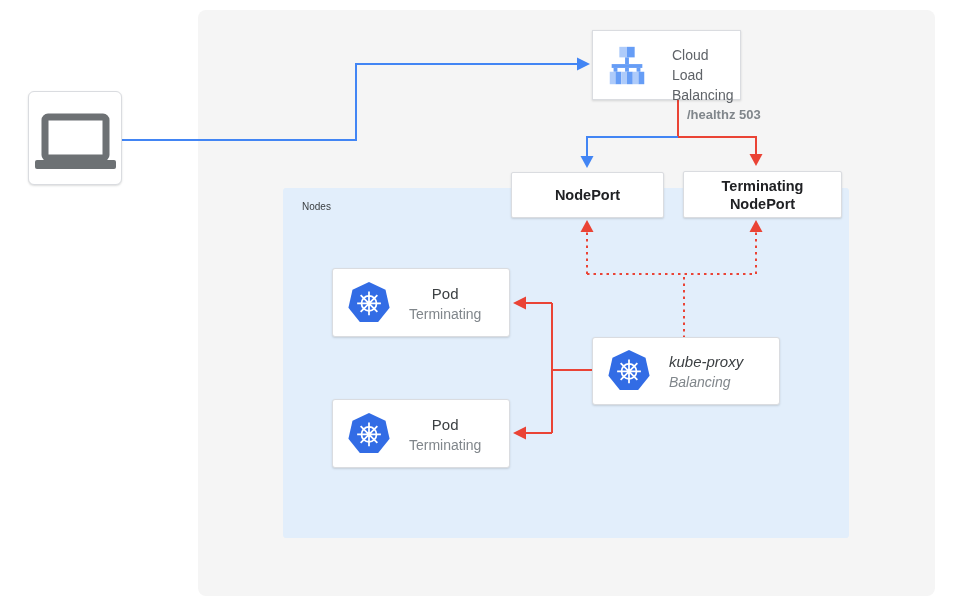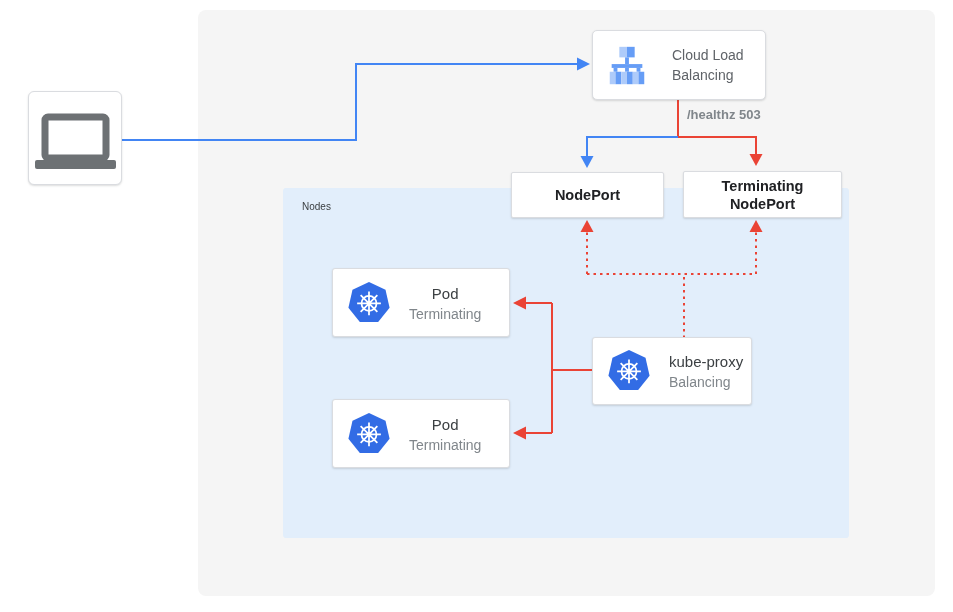--- a/index.html
+++ b/index.html
@@ -20,41 +20,41 @@
     position:absolute; left:302px; top:201px;
     font-size:10px; color:#3c4043;
   }
   .edges { position:absolute; left:0; top:0; width:953px; height:612px; pointer-events:none; }
   .box {
     position:absolute; box-sizing:border-box; background:#ffffff;
     border:1px solid #dadce0; border-radius:4px;
     box-shadow:0 1px 2px rgba(60,64,67,.18);
   }
   .laptop-box { left:28px; top:91px; width:94px; height:94px; border-radius:6px; }
-  .clb-box { left:592px; top:30px; width:174px; height:70px; border-radius:5px; }
+  .clb-box { left:592px; top:30px; width:149px; height:70px; border-radius:0; }
   .clb-icon { position:absolute; left:11px; top:12px; width:46px; height:46px; }
   .clb-text {
     position:absolute; left:79px; top:14px;
     font-size:14px; line-height:20px; color:#5f6368;
   }
   .healthz-label {
     position:absolute; left:687px; top:107px;
     font-size:13px; font-weight:bold; color:#80868b;
   }
   .port-box {
     display:flex; align-items:center; justify-content:center; text-align:center;
     font-size:14.5px; font-weight:bold; color:#202124; line-height:18px;
     border-radius:2px;
   }
   .nodeport-box { left:511px; top:172px; width:153px; height:46px; }
   .hcnp-box { left:683px; top:171px; width:159px; height:47px; }
   .entity-box { }
   .pod1-box { left:332px; top:268px; width:178px; height:69px; border-radius:3px; }
   .pod2-box { left:332px; top:399px; width:178px; height:69px; border-radius:3px; }
-  .kproxy-box { left:592px; top:337px; width:160px; height:68px; border-radius:3px; }
+  .kproxy-box { left:592px; top:337px; width:188px; height:68px; border-radius:3px;font-style:italic; }
   .k8s-icon { position:absolute; left:14px; top:50%; margin-top:-22px; width:44px; height:44px; }
   .entity-text { position:absolute; left:76px; top:50%; transform:translateY(-50%); }
   .entity-title { font-size:15px; color:#3c4043; line-height:21px;text-align:center; }
   .entity-sub { font-size:14px; color:#80868b; line-height:20px; }
   .laptop-glyph { position:absolute; left:0; top:0; width:94px; height:94px; }
 </style>
 </head>
 <body>
 
 <div class="canvas">

